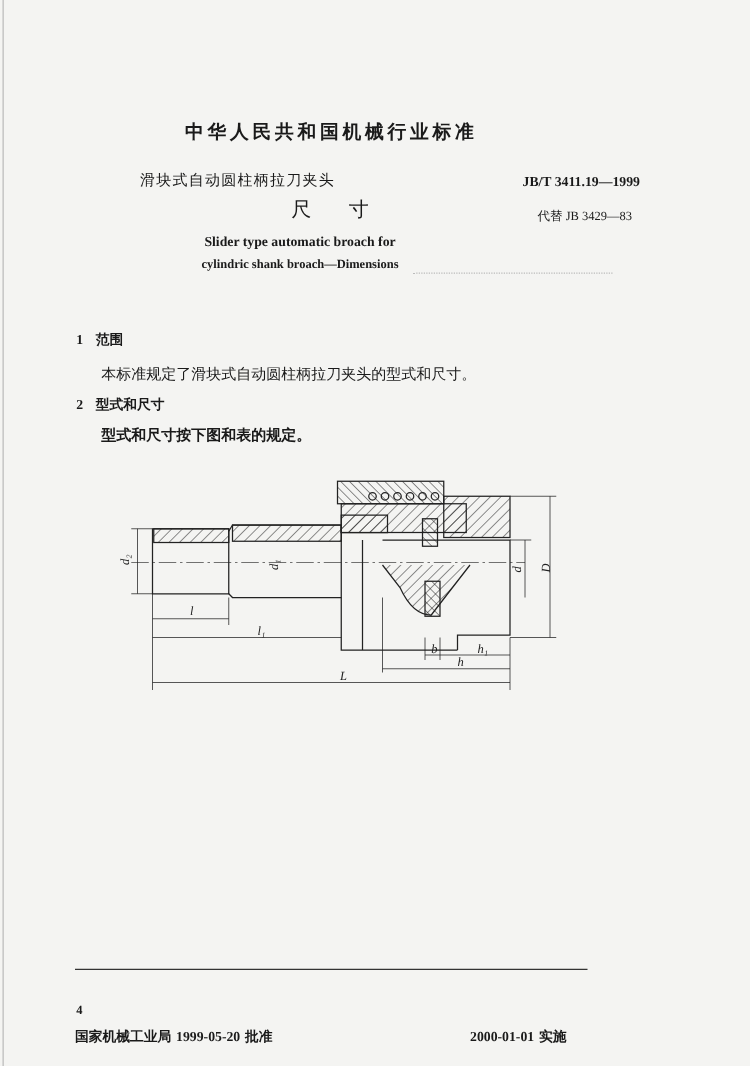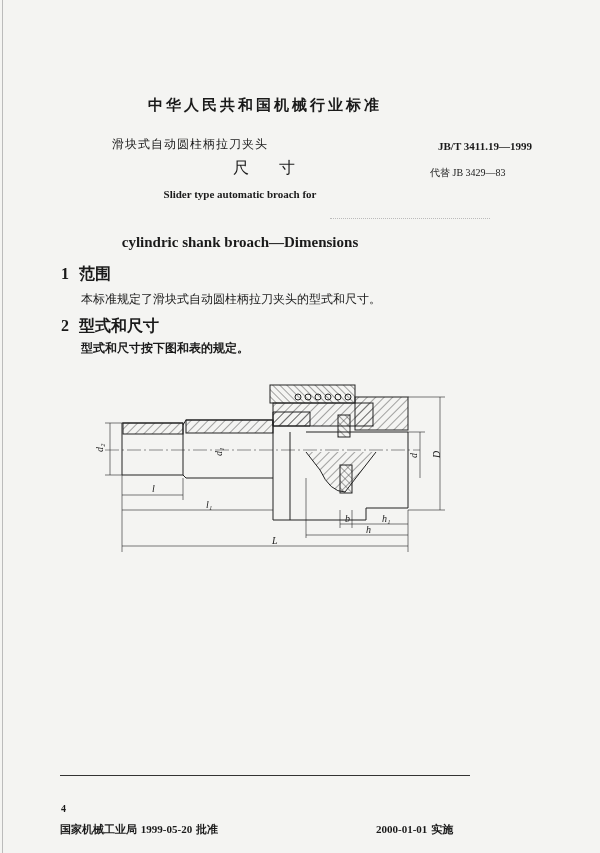--- a/index.html
+++ b/index.html
@@ -7,26 +7,26 @@
       width: 600px; height: 853px; position: relative; overflow: hidden;
       background: #f4f4f2;
       font-family: "DejaVu Serif", "Liberation Serif", serif;
       color: #1a1a1a;
     }
     .abs { position: absolute; }
     .org { left: 0; width: 600px; top: 96px; text-align: center; font-size: 15px; font-weight: bold; letter-spacing: 3px; font-family: "DejaVu Sans", sans-serif; }
     .org span { display:inline-block; margin-left: -70px; }
     .title1 { left: 112px; top: 136px; font-size: 12px; font-family: "DejaVu Sans", sans-serif; letter-spacing: 1px; text-align: center; }
     .title2 { left: 200px; top: 158px; font-size: 16px; font-family: "DejaVu Sans", sans-serif; letter-spacing: 30px; margin-left: 33px; }
-    .std { left: 418px; top: 140px; font-size: 11px; font-weight: bold; font-family: "Liberation Serif", serif; margin-left: 20px; }
+    .std { left: 418px; top: 140px; font-size: 11px; font-weight: bold; font-family: "Liberation Serif", serif; }
     .repl { left: 430px; top: 166px; font-size: 10px; font-family: "Liberation Serif", serif; }
     .en1 { left: 0; width: 480px; top: 188px; text-align: center; font-size: 11px; font-weight: bold; font-family: "Liberation Serif", serif; }
-    .en2 { left: 0; width: 480px; top: 206px; text-align: center; font-size: 15px; font-weight: bold; font-family: "Liberation Serif", serif; margin-top: 28px; }
+    .en2 { left: 0; width: 480px; top: 206px; text-align: center; font-size: 10px; font-weight: bold; font-family: "Liberation Serif", serif; }
     .dotline { left: 330px; top: 218px; width: 160px; border-top: 1px dotted #bbb; }
-    .h { font-size: 16px; font-family: "DejaVu Sans", sans-serif; font-weight: bold; }
+    .h { font-size: 11px; font-family: "DejaVu Sans", sans-serif; font-weight: bold; }
     .h .n { font-family: "Liberation Serif", serif; margin-right: 10px; }
     .p { font-size: 12px; font-family: "DejaVu Sans", sans-serif; }
     .rule { left: 60px; width: 410px; top: 775px; border-top: 1.5px solid #333; }
     .foot { font-size: 11px; font-weight: bold; font-family: "DejaVu Sans", sans-serif; margin-top: 39px; }
     .foot .d { font-family: "Liberation Serif", serif; }
     .pgnum { left: 61px; top: 803px; font-size: 10px; font-weight: bold; font-family: "Liberation Serif", serif; }
     .leftedge { left: 2px; top: 0; height: 853px; border-left: 1px solid #bbb; }
     svg text { font-family: "Liberation Serif", serif; font-style: italic; font-size: 10px; fill: #222; }
   </style>
 </head>

